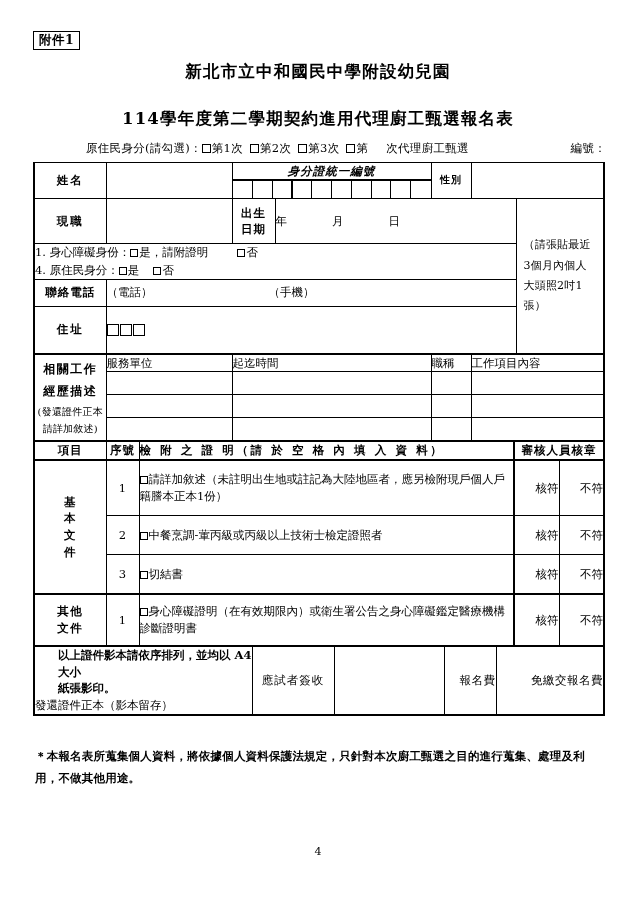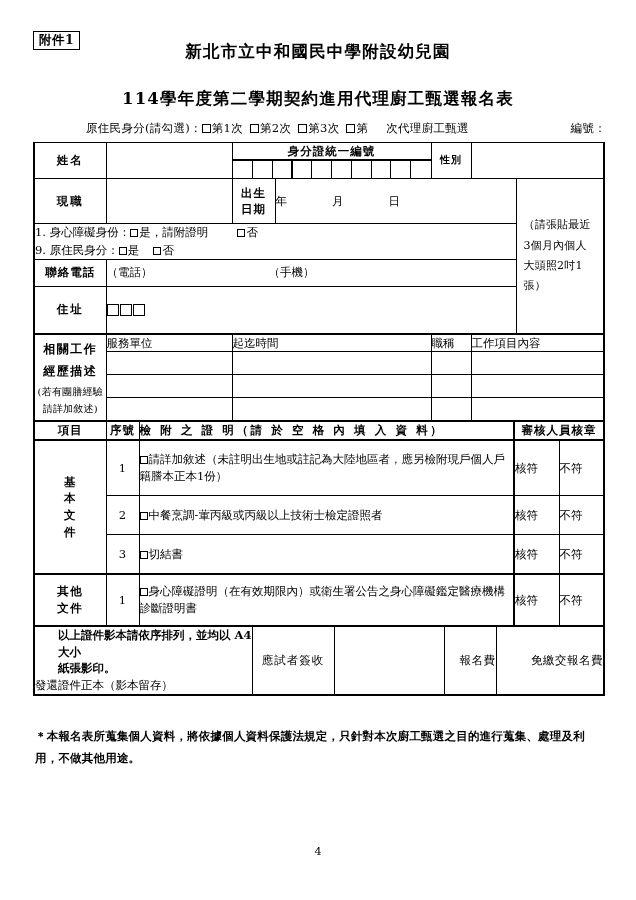--- a/index.html
+++ b/index.html
@@ -31,21 +31,21 @@
     border: 1.6px solid #000;
     padding: 1px 5px 2px 5px;
     font-size: 12.5px;
     font-weight: bold;
     line-height: 1.15;
     letter-spacing: 0.5px;
   }
 
   
   .title-block {
-    padding-top: 40px;
+    padding-top: 60px;
     text-align: center;
   }
   .title1 {
     font-size: 16.5px;
     font-weight: bold;
     letter-spacing: 1.2px;
     line-height: 1.5;
   }
   .title2 {
     font-size: 16.5px;
@@ -112,20 +112,21 @@
     letter-spacing: 2px;
   }
 
   
   .idhdr {
     text-align: center;
     font-weight: bold;
     font-size: 12px;
     letter-spacing: 1px;
     padding: 2px 0 1px 0;
+    font-style: italic;
   }
   table.idgrid {
     border-collapse: collapse;
     width: 100%;
     table-layout: fixed;
   }
   table.idgrid td {
     border: 1px solid #000;
     height: 17px;
     border-bottom: none;
@@ -234,21 +235,21 @@
   .seq {
     text-align: center;
     font-size: 12.5px;
   }
   .doc-desc {
     padding: 4px 5px 4px 6px;
     font-size: 11.5px;
     line-height: 1.72;
   }
   .chk-col {
-    text-align: left;
+    text-align: right;
     vertical-align: top;
     font-size: 11.5px;
     padding-top: 4px;
   }
 
   
   .foot-note {
     padding: 4px 6px 5px 4px;
     font-size: 11.5px;
     line-height: 1.75;
@@ -370,21 +371,21 @@
     </tr>
 
     <tr>
       <td class="lb status-cell" colspan="6">
         <div>
           <span>1. 身心障礙身份：</span><span class="cbox sm"></span><span>是，請附證明</span>
           <span style="display:inline-block;width:22px"></span>
           <span class="cbox sm"></span><span>否</span>
         </div>
         <div class="row2">
-          <span>9. 原住民身分：</span><span class="cbox sm"></span><span>是</span>
+          <span>4. 原住民身分：</span><span class="cbox sm"></span><span>是</span>
           <span style="display:inline-block;width:7px"></span>
           <span class="cbox sm"></span><span>否</span>
         </div>
       </td>
     </tr>
 
     <tr>
       <td class="lb lbl" style="height:26px;letter-spacing:1px">聯絡電話</td>
       <td colspan="5" class="phone-cell">
         <span>（電話）</span><span class="mob">（手機）</span>
@@ -397,21 +398,21 @@
         <div class="addr-boxes">
           <span class="cbox"></span><span class="cbox"></span><span class="cbox"></span>
         </div>
       </td>
     </tr>
 
     <tr class="tb">
       <td class="lb wlbl tb" rowspan="4">
         <div class="l1">相關工作</div>
         <div class="l1">經歷描述</div>
-        <div class="l2">(若有團膳經驗</div>
+        <div class="l2">(發還證件正本</div>
         <div class="l2">請詳加敘述)</div>
       </td>
       <td class="whdr tb">服務單位</td>
       <td class="whdr tb" colspan="2" style="width:auto">起迄時間</td>
       <td class="whdr tb">職稱</td>
       <td class="whdr tb rb" colspan="2">工作項目內容</td>
     </tr>
     <tr class="wrow">
       <td></td>
       <td colspan="2"></td>

